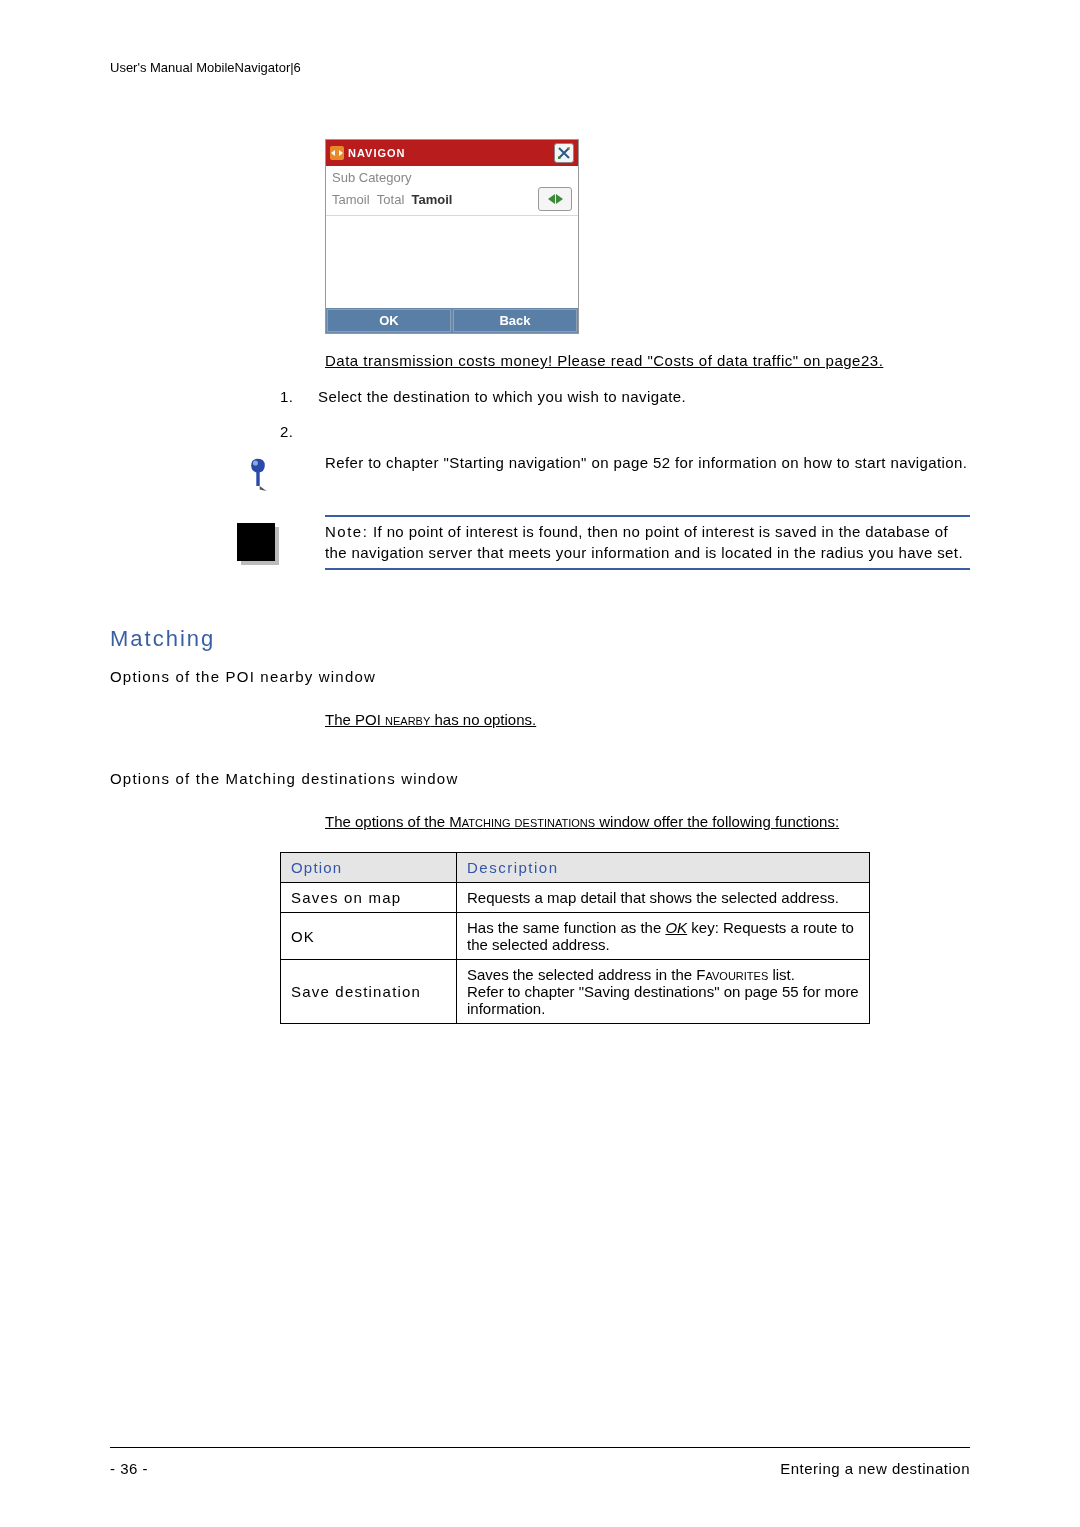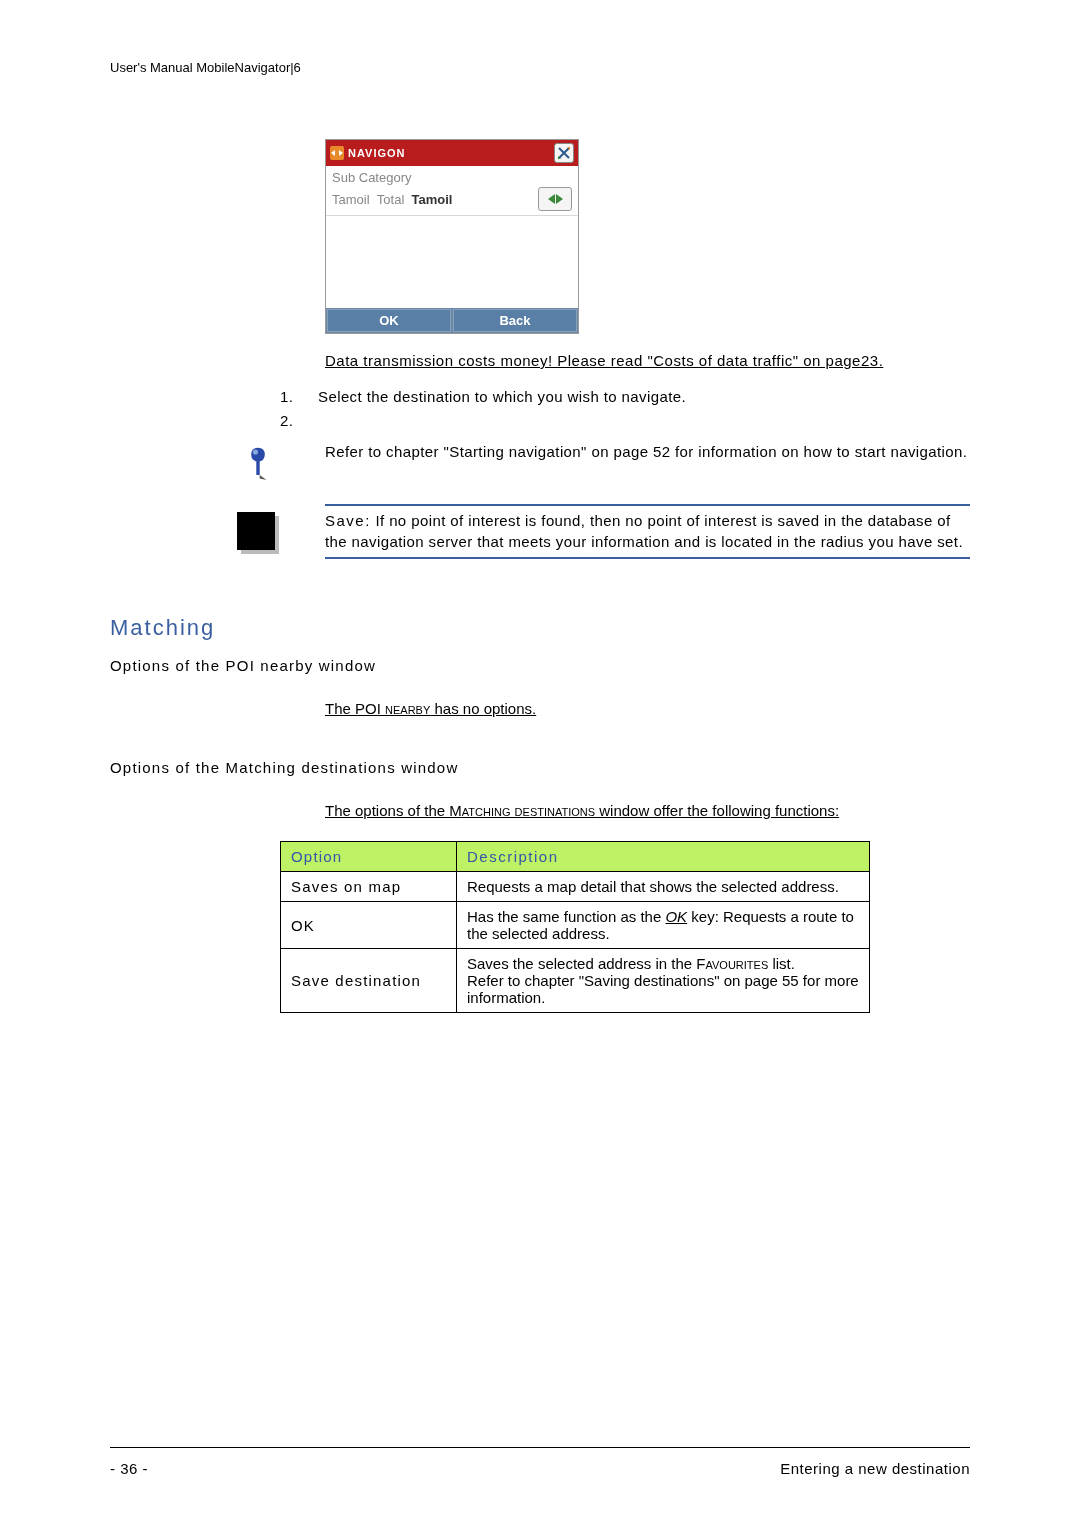--- a/index.html
+++ b/index.html
@@ -158,20 +158,21 @@
   }
   .note-para {
     margin: 4px 0 14px 0;
     letter-spacing: 0.5px;
   }
   .list-row {
     margin-left: 170px;
     font-size: 15px;
     line-height: 1.6;
     letter-spacing: 0.4px;
+    margin-top: 11px;
   }
   .list-row .num {
     display: inline-block;
     width: 38px;
   }
   .icon-row {
     display: flex;
     align-items: flex-start;
     margin-top: 8px;
   }
@@ -256,21 +257,21 @@
     width: 590px;
     font-size: 15px;
   }
   .tbl td, .tbl th {
     border: 1px solid #000;
     padding: 6px 10px;
     text-align: left;
     vertical-align: middle;
   }
   .tbl th {
-    background: #bef264;
+    background: #e5e5e5;
     color: #3355aa;
     letter-spacing: 1.5px;
     font-weight: normal;
   }
   .tbl .opt {
     width: 155px;
     letter-spacing: 1.2px;
   }
   .ital-u { font-style: italic; text-decoration: underline; }
   .footer {
@@ -349,21 +350,21 @@
       </svg>
     </div>
     <div style="flex:1; font-size:15px; line-height:1.45; letter-spacing:0.4px;">Refer to chapter "Starting navigation" on page 52 for information on how to start navigation.</div>
   </div>
 
   <div class="note-block">
     <div class="note-icon-cell">
       <div class="note-icon"></div>
     </div>
     <div class="note-text">
-      <span style="letter-spacing:1.5px;">Save:</span><span> If no point of interest is found, then no point of interest is saved in the database of the navigation server that meets your information and is located in the radius you have set.</span>
+      <span style="letter-spacing:1.5px;">Note:</span><span> If no point of interest is found, then no point of interest is saved in the database of the navigation server that meets your information and is located in the radius you have set.</span>
     </div>
   </div>
 
   <div class="h2">Matching</div>
   <div class="h3">Options of the POI nearby window</div>
   <div class="body-indent">
     <span>The POI </span><span class="sc">nearby</span><span> has no options.</span>
   </div>
 
   <div class="h3b">Options of the Matching destinations window</div>

